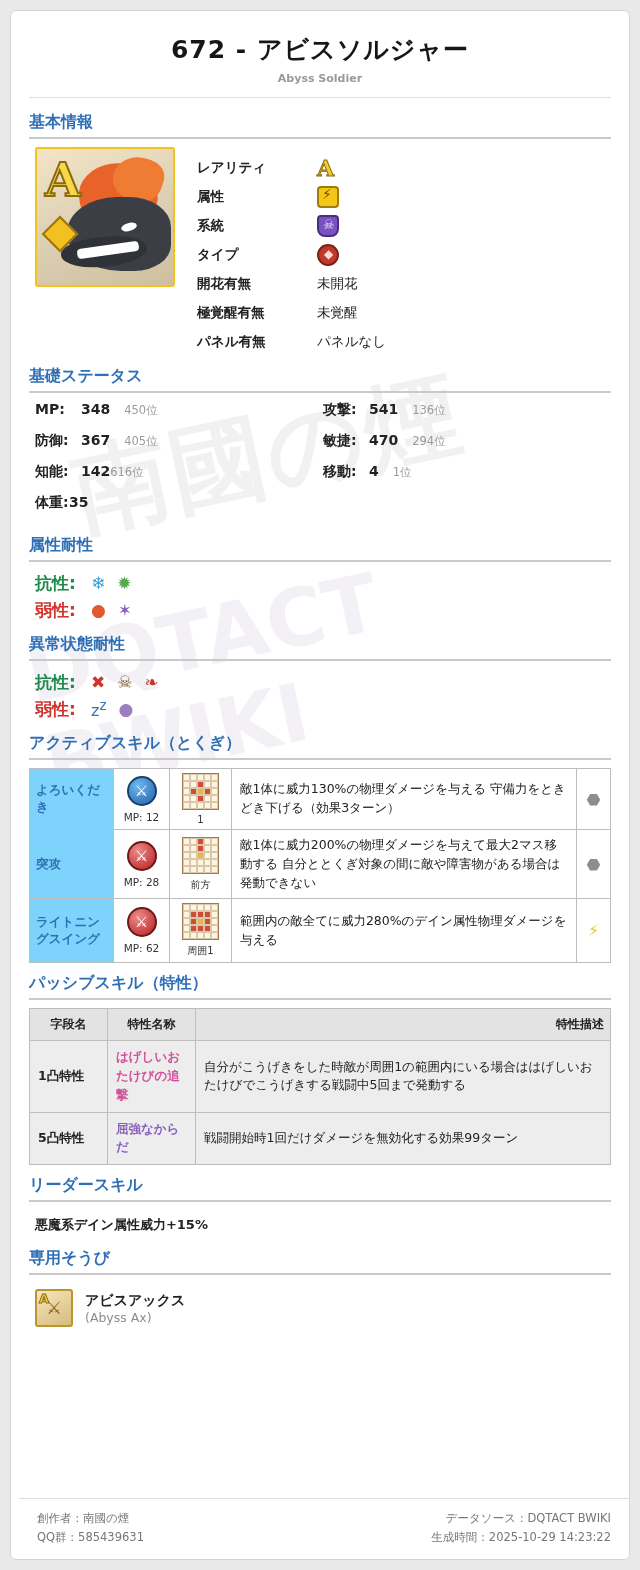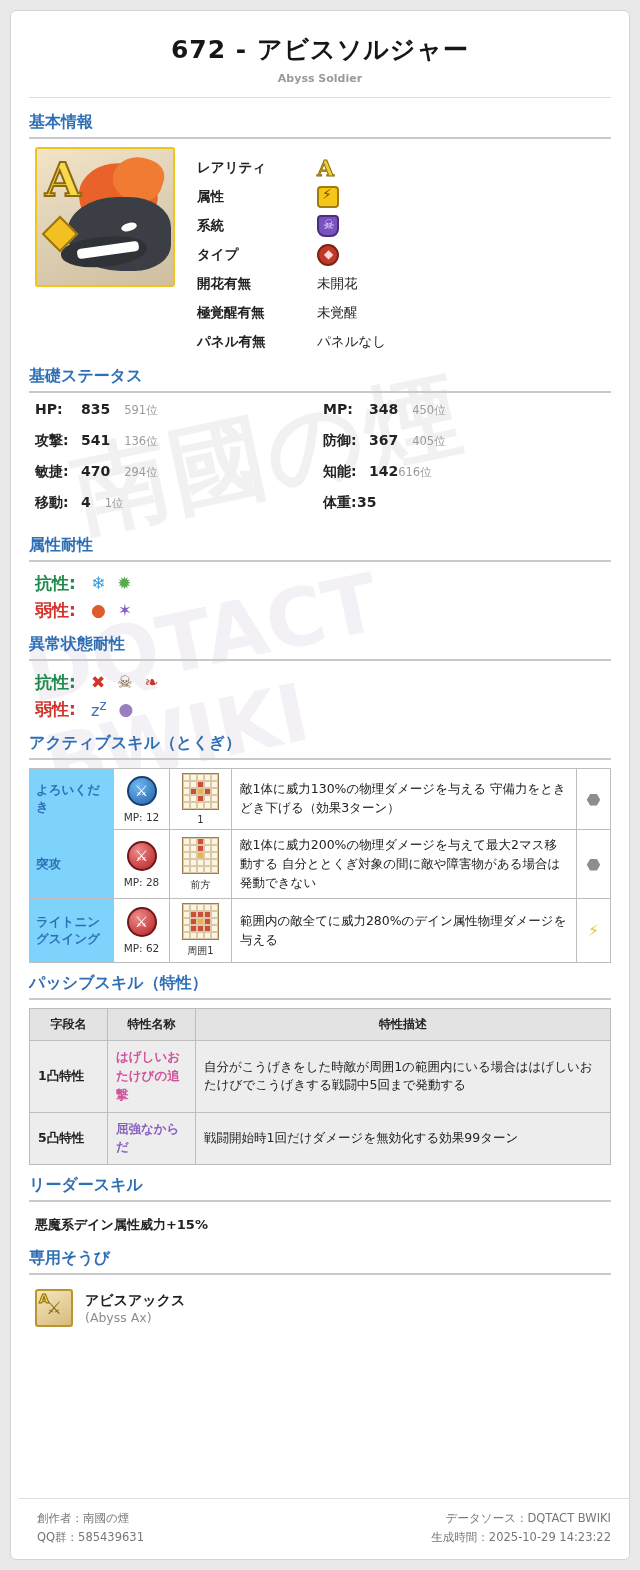--- a/index.html
+++ b/index.html
@@ -327,25 +327,20 @@
           <div class="info-label">パネル有無</div>
           <div class="info-val">パネルなし</div>
         </div>
 
       </div>
     </div>
 
     <div class="sec-head">基礎ステータス</div>
     <div class="stats">
       <div class="stat">
-        <span class="k">HP:</span>
-        <span class="k" style="min-width:0;padding-right:14px;margin-left:-88px;padding-left:36px;">835</span>
-        <span class="rk">591位</span>
-      </div>
-      <div class="stat">
         <span class="k">MP:</span>
         <span class="k" style="min-width:0;padding-right:14px;margin-left:-88px;padding-left:36px;">348</span>
         <span class="rk">450位</span>
       </div>
       <div class="stat">
         <span class="k">攻撃:</span>
         <span class="k" style="min-width:0;padding-right:14px;margin-left:-88px;padding-left:36px;">541</span>
         <span class="rk">136位</span>
       </div>
       <div class="stat">
@@ -566,21 +561,21 @@
       </tr>
     </tbody>
       </table>
 
     <div class="sec-head">パッシブスキル（特性）</div>
     <table class="passive">
       <tbody>
           <tr>
         <th class="p-col1">字段名</th>
         <th class="p-col2" style="color:#222">特性名称</th>
-        <th style="text-align:center">特性描述</th>
+        <th style="text-align:right">特性描述</th>
       </tr>
       <tr>
         <td class="p-col1">1凸特性</td>
         <td class="p-col2">はげしいおたけびの追撃</td>
         <td>自分がこうげきをした時敵が周囲1の範囲内にいる場合ははげしいおたけびでこうげきする戦闘中5回まで発動する</td>
       </tr>
       <tr>
         <td class="p-col1">5凸特性</td>
         <td class="p-col2 purple">屈強なからだ</td>
         <td>戦闘開始時1回だけダメージを無効化する効果99ターン</td>

